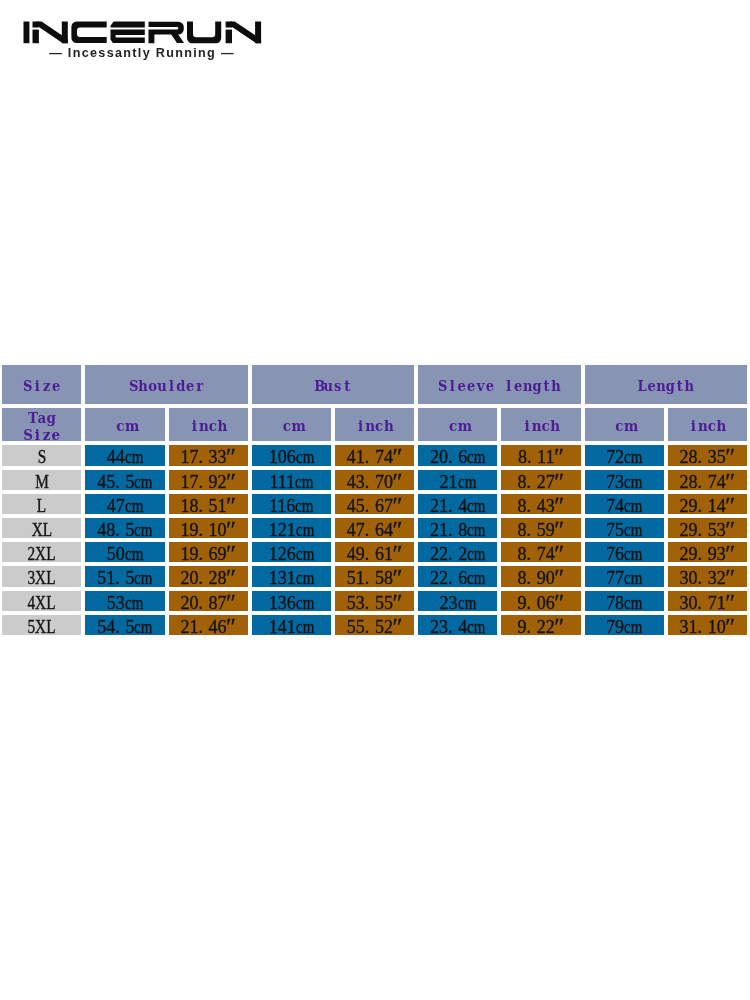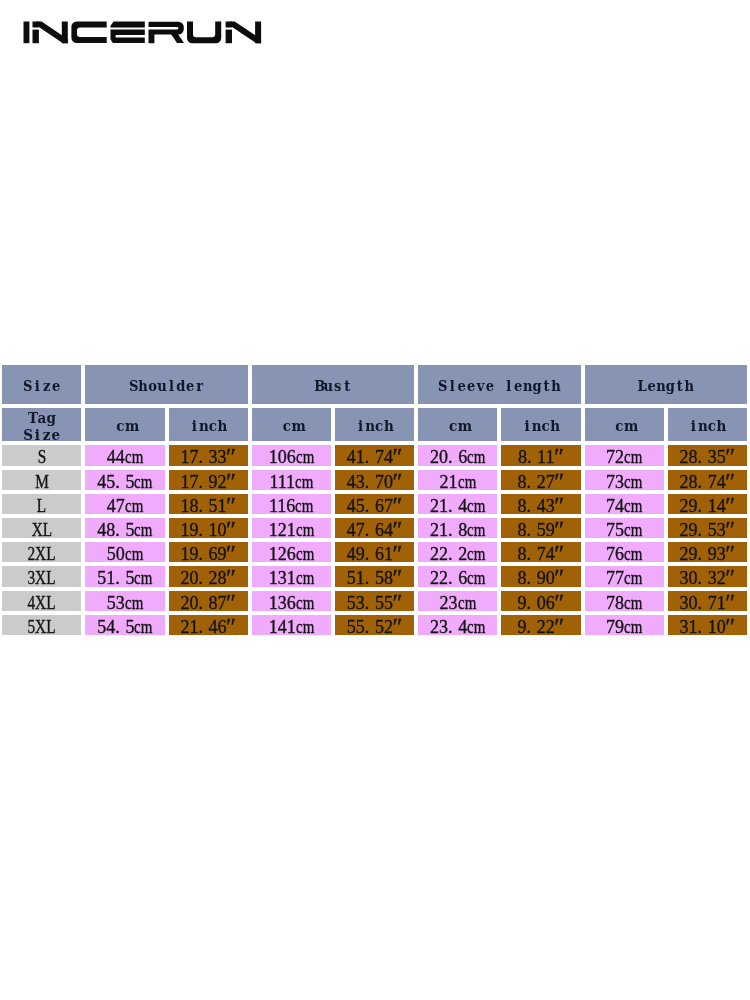--- a/index.html
+++ b/index.html
@@ -13,31 +13,31 @@
   .brand-tagline{position:absolute;left:0.5px;top:46px;width:283px;text-align:center;
       font-family:"Liberation Sans",sans-serif;font-size:12.6px;font-weight:700;
       letter-spacing:1.32px;color:#232323;white-space:nowrap;}
 
   
   .chart{position:absolute;left:-1.7px;top:361.2px;width:752.6px;opacity:0.999;}
   .chart table{border-collapse:separate;border-spacing:4.3px 4.2px;width:752.6px;table-layout:fixed;}
   .chart col{width:78.84px;}
   .chart td{padding:0;text-align:center;vertical-align:middle;}
 
-  .hcell{background:#8894b3;color:#0f172a;
+  .hcell{background:#8894b3;color:#4c1d95;
       font-family:"DejaVu Serif Condensed","DejaVu Serif",serif;font-weight:700;font-size:14.5px;}
   .hcell .c{display:inline-block;width:9.45px;text-align:center;}
   .row-grp td{height:39px;vertical-align:middle;line-height:20px;box-sizing:border-box;}
   .row-grp .c{position:relative;top:1.5px;}
   .row-sub td{height:18px;line-height:16.6px;font-size:15px;vertical-align:middle;box-sizing:border-box;}
   .row-sub .c{position:relative;top:2px;width:9.3px;}
 
   .row-data td{height:20.2px;font-family:"Liberation Serif",serif;font-size:18px;color:#141414;-webkit-text-stroke:0.35px #141414;
       line-height:14.6px;white-space:nowrap;padding-top:5px;vertical-align:top;box-sizing:border-box;}
-  .cm{background:#f0abfc;}
+  .cm{background:#0369a1;}
   .inch{background:#a16207;}
   .tag{background:#cbcbcb;}
   .dot{display:inline-block;width:10.2px;text-align:left;}
   .qt{display:inline-block;font-size:24px;line-height:0;position:relative;top:1px;margin-left:-0.5px;}
   .u{display:inline-block;transform:scaleX(0.83);transform-origin:left center;margin-right:-3.6px;}
   .tag{font-size:19px;}
   .tag span.t{display:inline-block;transform:scaleX(0.85);}
 </style>
 </head>
 <body>
@@ -59,20 +59,21 @@
           <path d="M125.5 0.7 H155.3 A5.5 5.5 0 0 1 160.8 6.2 V8.0 A5.5 5.5 0 0 1 155.3 13.5 H131.4 V22.2 H125.5 Z M125.5 6.1 H154.1 A1.2 1.2 0 0 1 154.1 8.5 H125.5 Z"></path>
           <path d="M147.6 12.4 L154.6 12.4 L161.0 22.1 L154.0 22.1 Z"></path>
           <path d="M164.0 0.5 H170.0 V13.0 A3.2 3.2 0 0 0 173.2 16.2 H189.0 A3.2 3.2 0 0 0 192.2 13.0 V0.5 H198.2 V17.1 A5.2 5.2 0 0 1 193.0 22.3 H169.2 A5.2 5.2 0 0 1 164.0 17.1 Z"></path>
           <path d="M202.6 0.5 H209.0 V6.5 H202.6 Z"></path>
           <path d="M202.6 8.6 H209.0 V22.2 H202.6 Z"></path>
           <path d="M232.1 0.5 H238.1 V22.2 H232.1 Z"></path>
           <path d="M206.8 0.5 L211.7 0.5 L238.1 18.2 L238.1 22.2 L233.2 22.2 L206.8 4.6 Z"></path>
         </g>
       </svg>
     </div>
+    <div class="brand-tagline">— Incessantly Running —</div>
   </div>
 
   <div class="chart">
     <table>
       <colgroup>
           <col>
           <col>
           <col>
           <col>
           <col>

